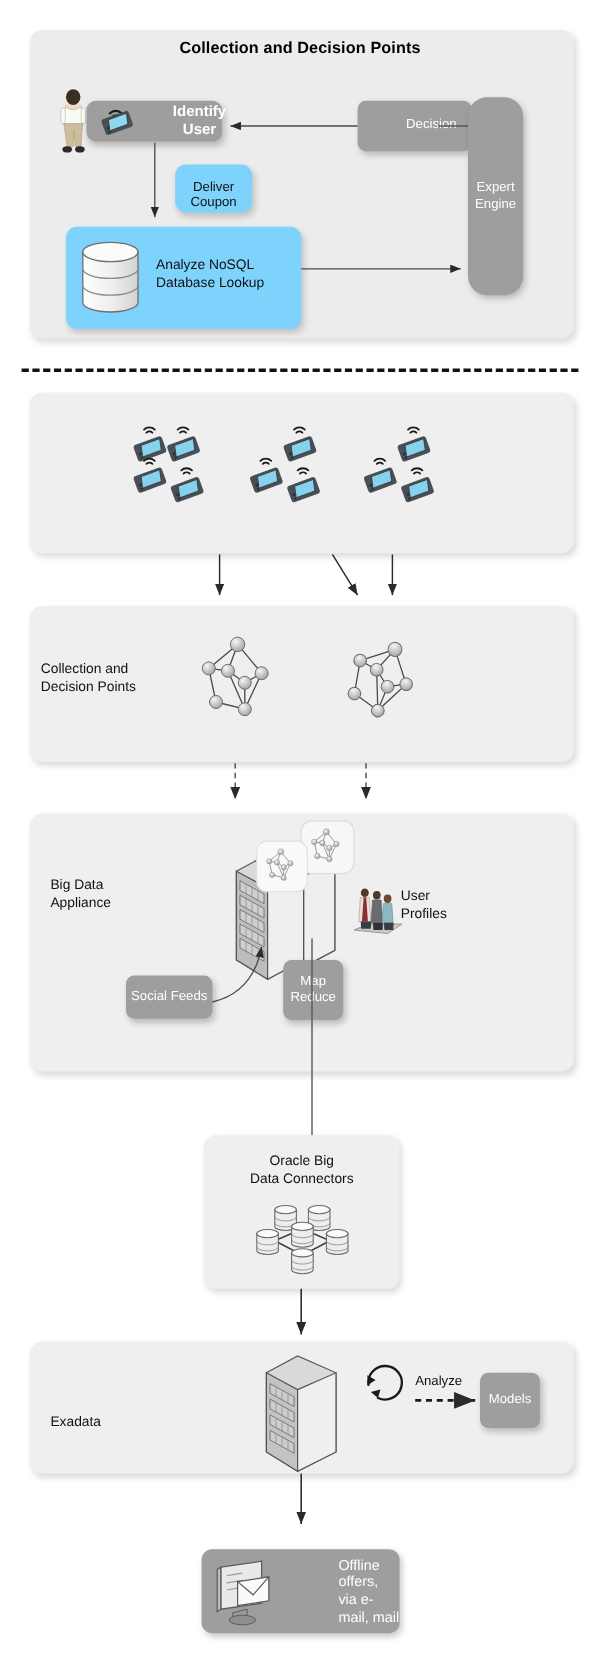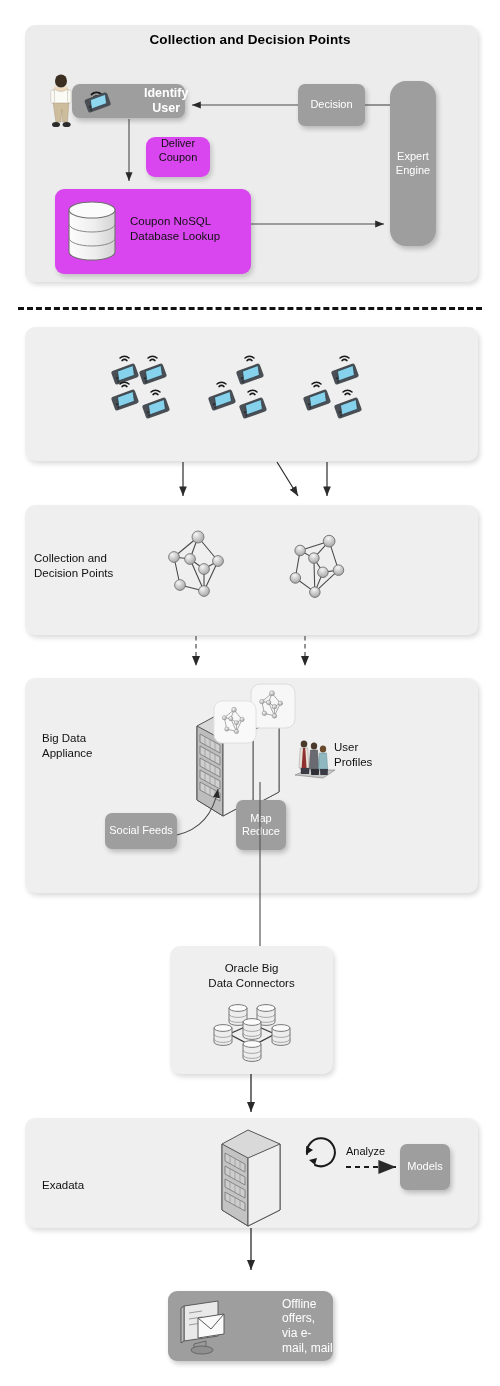--- a/index.html
+++ b/index.html
@@ -7,22 +7,22 @@
        font-family:"Liberation Sans","DejaVu Sans",sans-serif;color:#111;}
   .panel{position:absolute;background:#ececec;border-radius:10px;
          box-shadow:2px 3px 5px rgba(0,0,0,.14);}
   .panel.lite{background:#efefef;}
   .title{position:absolute;left:0;right:0;text-align:center;
          font-weight:bold;font-size:13.5px;color:#000;letter-spacing:.1px;}
   .greybox{position:absolute;background:#9e9e9e;border-radius:7px;
            color:#fff;display:flex;align-items:center;justify-content:center;
            text-align:center;font-size:11px;line-height:1.22;
            box-shadow:2px 3px 5px rgba(0,0,0,.22);}
-  .whitebox{position:absolute;background:#d946ef;border-radius:9px;
-            display:flex;align-items:flex-start;justify-content:center;
+  .whitebox{position:absolute;background:#7dd3fc;border-radius:9px;
+            display:flex;align-items:flex-end;justify-content:center;
             text-align:center;font-size:11px;line-height:1.25;color:#111;
             box-shadow:2px 3px 5px rgba(0,0,0,.18);}
   .lbl{position:absolute;font-size:11.5px;line-height:1.3;color:#111;white-space:pre-line;}
   .svgl{position:absolute;left:0;top:0;overflow:visible;}
   .icn{position:absolute;}
   .dashsep{position:absolute;left:18px;right:18px;border-top:3px dashed #111;}
 </style>
 </head>
 <body>
 
@@ -75,24 +75,24 @@
     <stop offset="0" stop-color="#fdfdfd"></stop>
         <stop offset=".55" stop-color="#eeeeee"></stop>
         <stop offset="1" stop-color="#d2d2d2"></stop>
   </linearGradient>
     </defs>
   <path d="M5 12 v42 a23 8 0 0 0 46 0 v-42 z" fill="url(#cyl)" stroke="#6f6f6f" stroke-width="1.1"></path>
   <ellipse cx="28" cy="12" rx="23" ry="8" fill="#fbfbfb" stroke="#6f6f6f" stroke-width="1.1"></ellipse>
   <path d="M5 26 a23 8 0 0 0 46 0" fill="none" stroke="#8a8a8a" stroke-width="1"></path>
   <path d="M5 40 a23 8 0 0 0 46 0" fill="none" stroke="#8a8a8a" stroke-width="1"></path>
 </svg>
-<div class="lbl" style="left:130px;top:214px;width:120px;">Coupon NoSQL
+<div class="lbl" style="left:130px;top:214px;width:120px;">Analyze NoSQL
 Database Lookup</div>
 
-<div class="greybox" style="left:298px;top:84px;width:67px;height:42px;">
+<div class="greybox" style="left:298px;top:84px;width:67px;height:42px;padding-left:28px;">
   <span>Decision</span>
 </div>
 
 <div class="greybox" style="left:390px;top:81px;width:46px;height:165px;border-radius:16px;">
   <span style="white-space:pre-line;">Expert
 Engine</span>
 </div>
 
 <svg class="svgl" style="width:500px;height:300px;">
   <defs>

